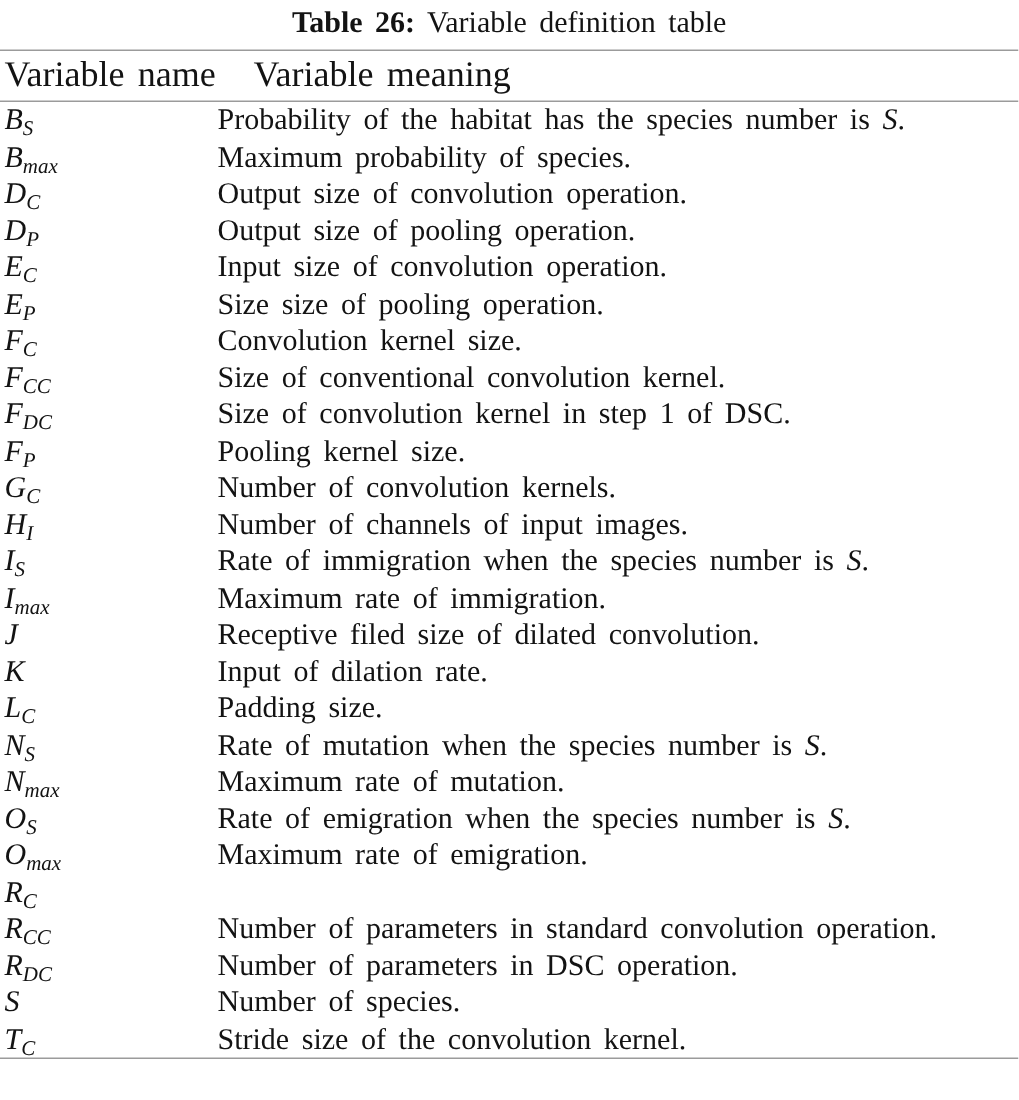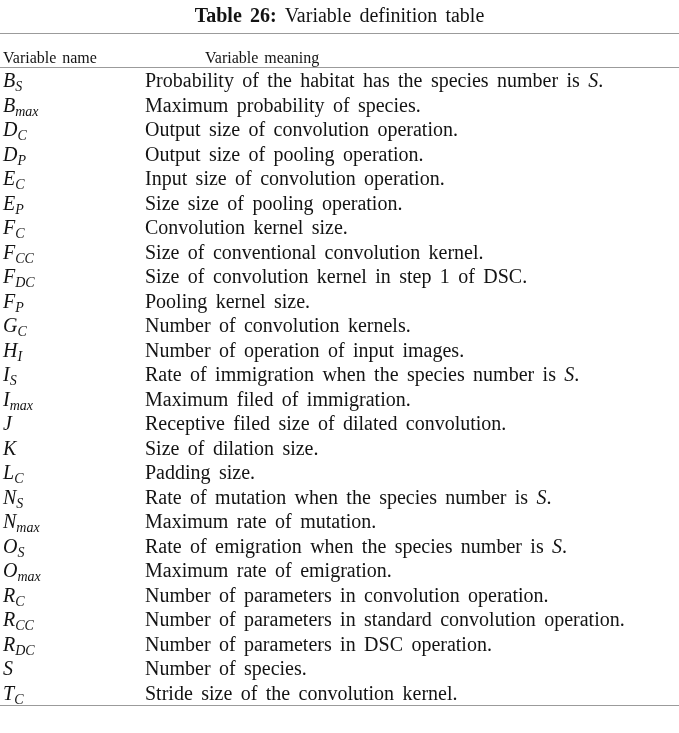--- a/index.html
+++ b/index.html
@@ -31,24 +31,23 @@
   }
   .rule {
     width: 679px;
     height: 1px;
     background: #9b9b9b;
   }
   .rule-top { margin-top: 5px; }
   .header-row {
     display: flex;
     height: 33px;
-    align-items: flex-end;
-    font-size: 16px;
+    align-items: center;
+    font-size: 24px;
     word-spacing: 0.12em;
-    gap: 36px;
   }
   .col-name {
     width: 145px;
     padding-left: 3px;
     flex: none;
     white-space: nowrap;
   }
   .col-meaning {
     flex: 1;
     white-space: nowrap;
@@ -139,41 +138,41 @@
     <div class="col-meaning"><span class="mtext">Pooling kernel size.</span><span class="mvar"></span><span class="msuffix"></span></div>
   </div>
 
   <div class="body-row">
     <div class="col-name"><span class="var-base">G</span><sub class="var-sub">C</sub></div>
     <div class="col-meaning"><span class="mtext">Number of convolution kernels.</span><span class="mvar"></span><span class="msuffix"></span></div>
   </div>
 
   <div class="body-row">
     <div class="col-name"><span class="var-base">H</span><sub class="var-sub">I</sub></div>
-    <div class="col-meaning"><span class="mtext">Number of operation of input images.</span><span class="mvar"></span><span class="msuffix"></span></div>
+    <div class="col-meaning"><span class="mtext">Number of channels of input images.</span><span class="mvar"></span><span class="msuffix"></span></div>
   </div>
 
   <div class="body-row">
     <div class="col-name"><span class="var-base">I</span><sub class="var-sub">S</sub></div>
     <div class="col-meaning"><span class="mtext">Rate of immigration when the species number is </span><span class="mvar">S</span><span class="msuffix">.</span></div>
   </div>
 
   <div class="body-row">
     <div class="col-name"><span class="var-base">I</span><sub class="var-sub">max</sub></div>
-    <div class="col-meaning"><span class="mtext">Maximum filed of immigration.</span><span class="mvar"></span><span class="msuffix"></span></div>
+    <div class="col-meaning"><span class="mtext">Maximum rate of immigration.</span><span class="mvar"></span><span class="msuffix"></span></div>
   </div>
 
   <div class="body-row">
     <div class="col-name"><span class="var-base">J</span><sub class="var-sub"></sub></div>
     <div class="col-meaning"><span class="mtext">Receptive filed size of dilated convolution.</span><span class="mvar"></span><span class="msuffix"></span></div>
   </div>
 
   <div class="body-row">
     <div class="col-name"><span class="var-base">K</span><sub class="var-sub"></sub></div>
-    <div class="col-meaning"><span class="mtext">Size of dilation size.</span><span class="mvar"></span><span class="msuffix"></span></div>
+    <div class="col-meaning"><span class="mtext">Input of dilation rate.</span><span class="mvar"></span><span class="msuffix"></span></div>
   </div>
 
   <div class="body-row">
     <div class="col-name"><span class="var-base">L</span><sub class="var-sub">C</sub></div>
     <div class="col-meaning"><span class="mtext">Padding size.</span><span class="mvar"></span><span class="msuffix"></span></div>
   </div>
 
   <div class="body-row">
     <div class="col-name"><span class="var-base">N</span><sub class="var-sub">S</sub></div>
     <div class="col-meaning"><span class="mtext">Rate of mutation when the species number is </span><span class="mvar">S</span><span class="msuffix">.</span></div>
@@ -189,21 +188,20 @@
     <div class="col-meaning"><span class="mtext">Rate of emigration when the species number is </span><span class="mvar">S</span><span class="msuffix">.</span></div>
   </div>
 
   <div class="body-row">
     <div class="col-name"><span class="var-base">O</span><sub class="var-sub">max</sub></div>
     <div class="col-meaning"><span class="mtext">Maximum rate of emigration.</span><span class="mvar"></span><span class="msuffix"></span></div>
   </div>
 
   <div class="body-row">
     <div class="col-name"><span class="var-base">R</span><sub class="var-sub">C</sub></div>
-    <div class="col-meaning"><span class="mtext">Number of parameters in convolution operation.</span><span class="mvar"></span><span class="msuffix"></span></div>
   </div>
 
   <div class="body-row">
     <div class="col-name"><span class="var-base">R</span><sub class="var-sub">CC</sub></div>
     <div class="col-meaning"><span class="mtext">Number of parameters in standard convolution operation.</span><span class="mvar"></span><span class="msuffix"></span></div>
   </div>
 
   <div class="body-row">
     <div class="col-name"><span class="var-base">R</span><sub class="var-sub">DC</sub></div>
     <div class="col-meaning"><span class="mtext">Number of parameters in DSC operation.</span><span class="mvar"></span><span class="msuffix"></span></div>

